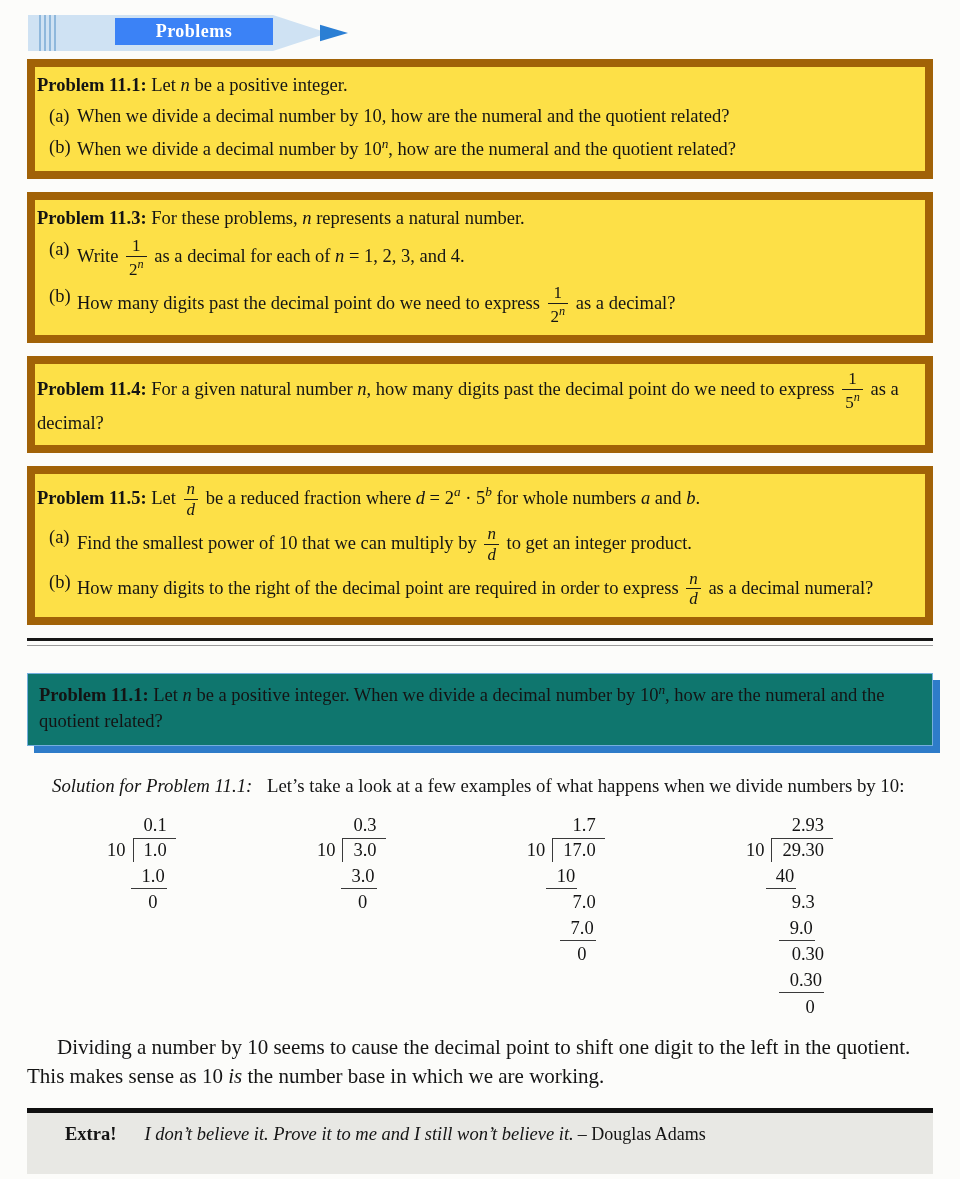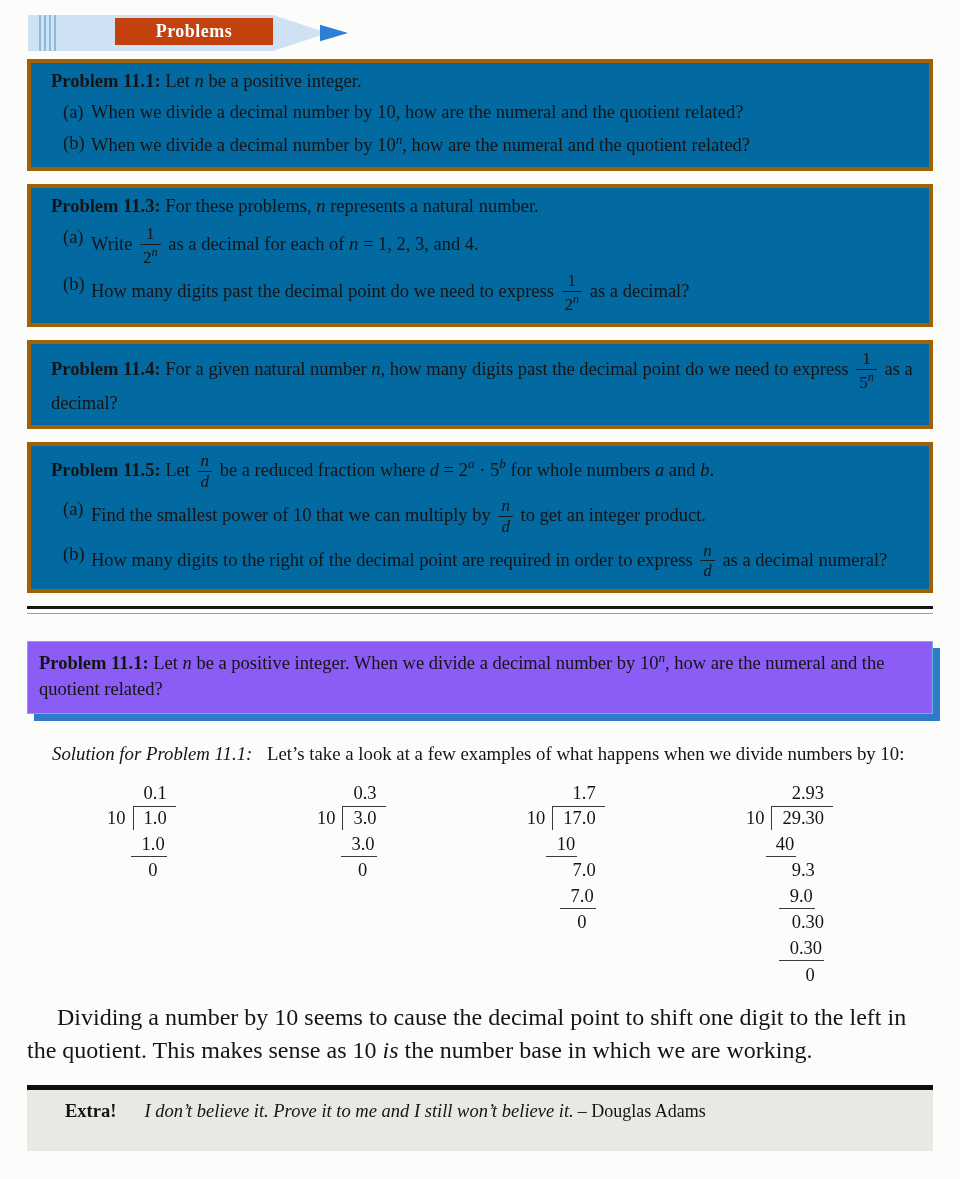--- a/index.html
+++ b/index.html
@@ -5,67 +5,67 @@
   * { margin:0; padding:0; box-sizing:border-box; }
   body { background:#ffffff; font-family:"Liberation Serif","DejaVu Serif",serif; color:#141414; }
   .page { position:relative; width:960px; height:1179px; background:#fcfcfa; overflow:hidden; }
 
   
   .banner { position:relative; margin:12px 0 0 28px; width:330px; height:42px; }
   .pencil-body { position:absolute; left:0; top:3px; width:300px; height:36px; background:#cfe2f3;
     clip-path:polygon(0 0, 245px 0, 300px 50%, 245px 100%, 0 100%); }
   .pencil-stripes { position:absolute; left:8px; top:3px; width:22px; height:36px;
     background:repeating-linear-gradient(90deg, transparent 0 3px, #8fb8dc 3px 5px); }
-  .pencil-band { position:absolute; left:87px; top:6px; width:158px; height:27px; background:#c2410c;
+  .pencil-band { position:absolute; left:87px; top:6px; width:158px; height:27px; background:#3b82f6;
     display:flex; align-items:center; justify-content:center; }
   .pencil-band span { color:#ffffff; font-weight:bold; font-size:18px; letter-spacing:.5px; }
   .pencil-tip { position:absolute; left:292px; top:10px; width:28px; height:22px; background:#2b7fd4;
     clip-path:polygon(0 12%, 100% 50%, 0 88%); }
 
   
   .content { margin-left:27px; width:906px; }
-  .pbox { background:#0369a1; border:4px solid #a16207; padding:6px 12px 9px 20px; margin-bottom:13px;
+  .pbox { background:#fde047; border:8px solid #a16207; padding:6px 12px 9px 2px; margin-bottom:13px;
     font-size:18.5px; line-height:1.35; }
   .pline { }
   .plabel { font-weight:bold; }
   .ppart { margin-top:6px; display:flex; }
   .ptag { display:inline-block; width:40px; flex:0 0 40px; text-align:left; padding-left:12px; }
   .ptext { flex:1; }
   i { font-style:italic; }
   sup { font-size:0.72em; }
 
   
   .frac { display:inline-block; vertical-align:middle; text-align:center; line-height:1.05;
     margin:0 3px; font-size:0.92em; }
   .fnum { display:block; border-bottom:1.3px solid #1d1d1d; padding:0 3px 1px; }
   .fden { display:block; padding:1px 3px 0; }
 
   
   .rule-double { margin-top:12px; height:8px; border-top:3px solid #161616; border-bottom:1.3px solid #9b9b9b; }
 
   
-  .restate { margin-top:27px; background:#8b5cf6; border:1.4px solid #74aedd;
+  .restate { margin-top:27px; background:#0f766e; border:1.4px solid #74aedd;
     box-shadow:7px 7px 0 #2e7cc9; padding:7px 11px 10px; font-size:18.5px; line-height:1.4; }
 
   
   .solution { margin-top:27px; font-size:18.8px; line-height:1.38; }
   .sol-lead { font-style:italic; margin-right:10px;margin-left:25px; }
 
   
   .divrow { display:flex; justify-content:space-between; align-items:flex-start; margin:14px 100px 0 80px; }
   .ld { font-size:18.5px; line-height:1.3; }
   .ld-q { text-align:right; padding-right:9px; margin-bottom:1px; }
   .ld-row { white-space:nowrap; }
   .ld-divisor { margin-right:7px; }
   .ld-dividend { border-left:1.6px solid #3a3a3a; border-top:1.6px solid #3a3a3a; padding:1px 9px 2px 10px; }
   .ld-step { text-align:right; padding-right:9px; margin-top:2px; }
   .ld-step .ul { border-bottom:1.6px solid #3a3a3a; padding:0 2px 2px 1.1ch; }
 
   
-  .concl { margin-top:14px; font-size:24px; line-height:1.4; text-indent:30px; }
+  .concl { margin-top:14px; font-size:21px; line-height:1.4; text-indent:30px; }
 
   
   .extra { margin-top:17px; border-top:5px solid #101010; background:#e8e8e4; padding:11px 14px 8px 38px; height:66px; }
   .extra-label { font-weight:bold; margin-right:24px; font-size:18.5px; }
   .extra-quote { font-style:italic; font-size:18.5px; }
   .extra-attr { font-size:18px; }
 </style>
 </head>
 <body>
 

